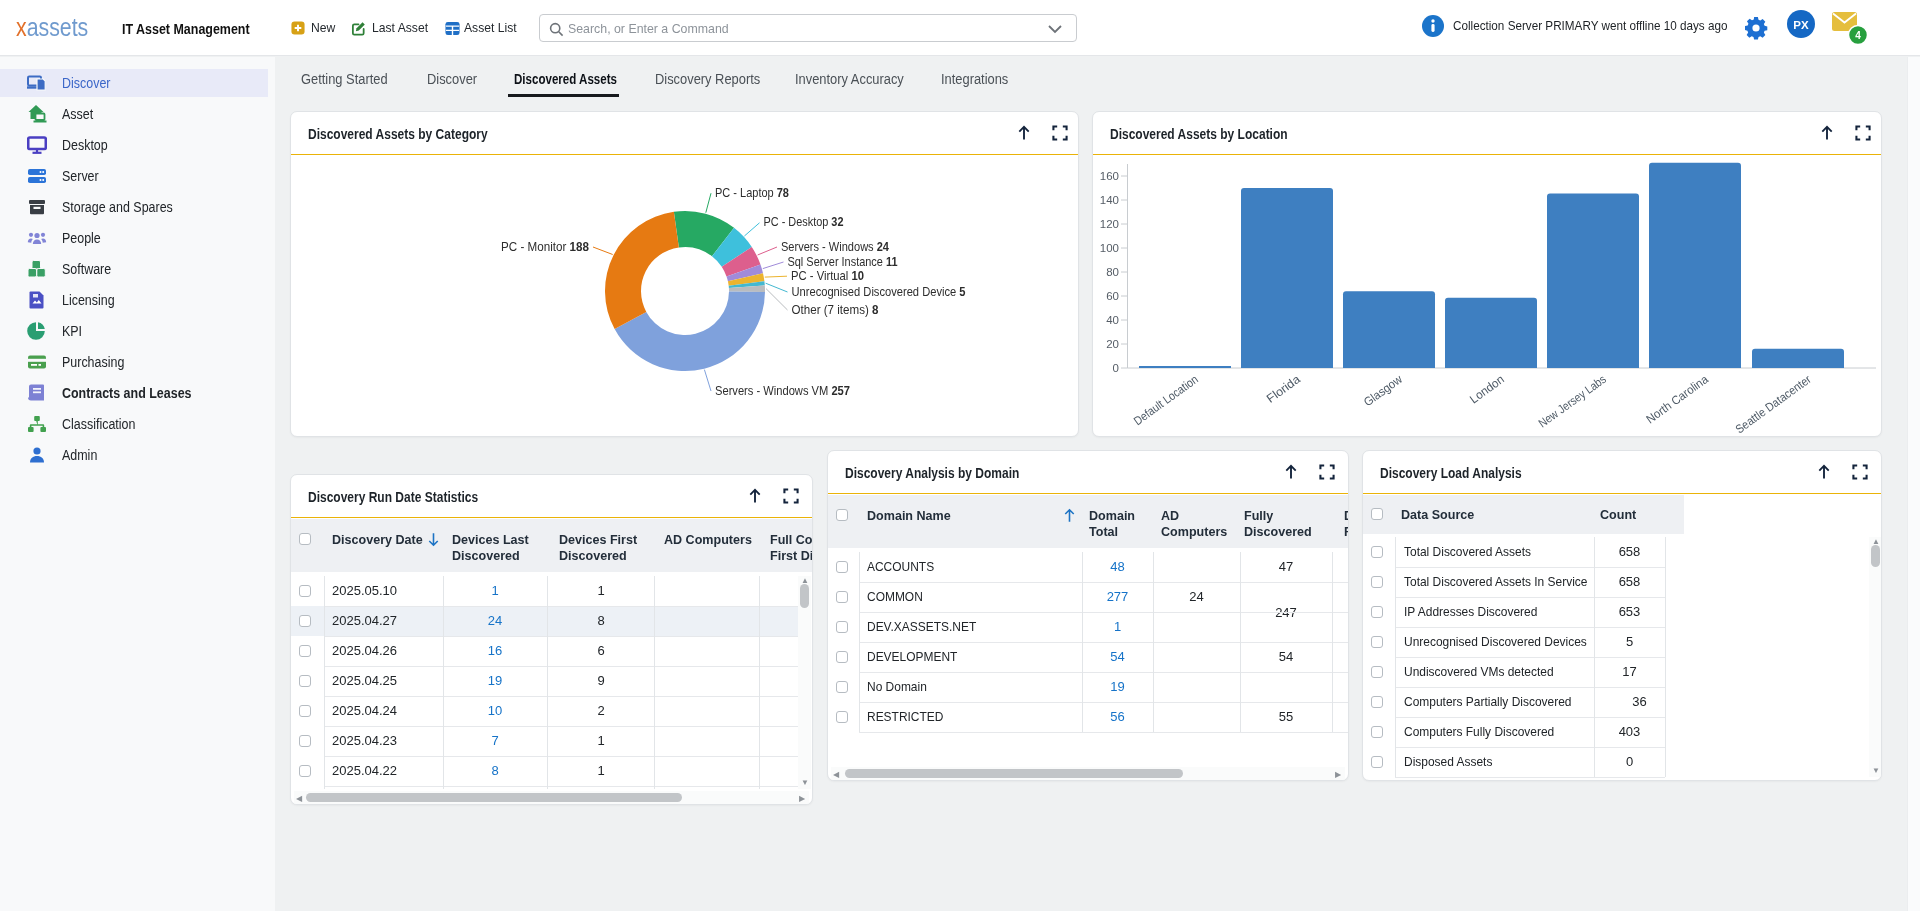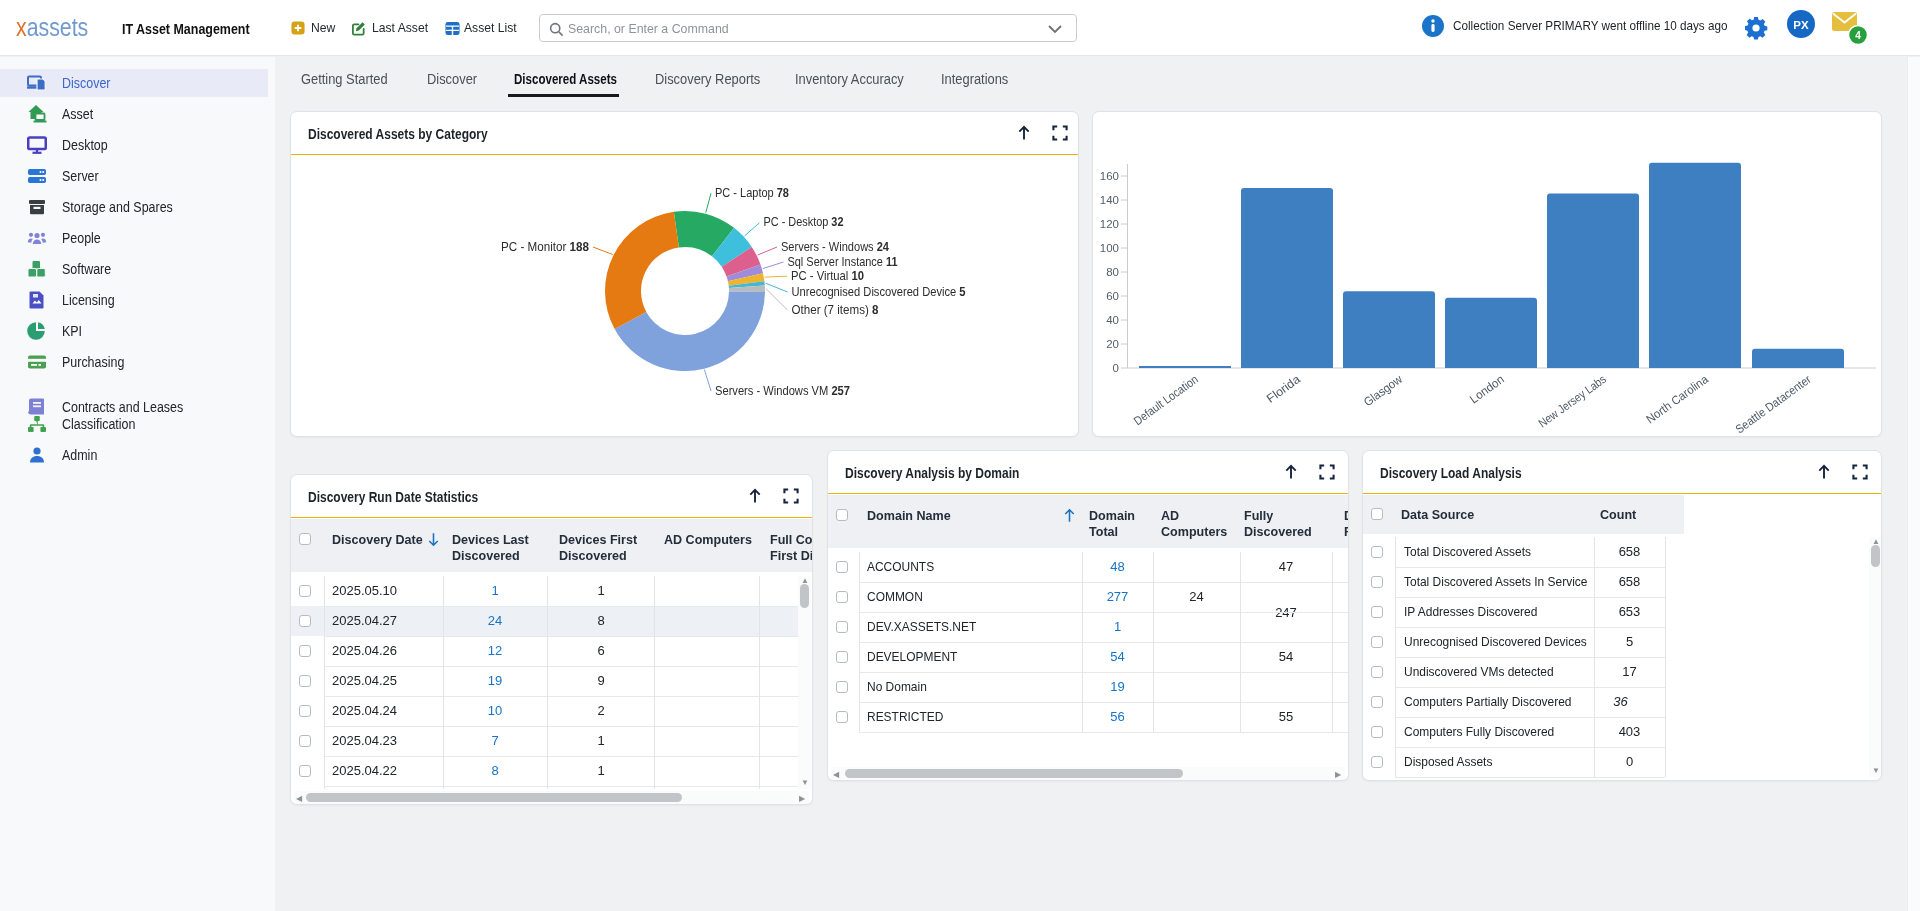--- a/index.html
+++ b/index.html
@@ -198,21 +198,21 @@
   </div>
   <div class="sbitem" style="top:291px;">
     <svg class="ic" viewBox="0 0 20 20">
         <rect x="1" y="3.5" width="18" height="13" rx="2" fill="#4aa04e"></rect>
         <rect x="1" y="6.8" width="18" height="3" fill="#f8f9fa"></rect>
         <rect x="4" y="12" width="6" height="1.8" fill="#fff"></rect>
         <rect x="11.5" y="12" width="2.5" height="1.8" fill="#fff"></rect>
       </svg>
     <div class="lbl">Purchasing</div>
   </div>
-  <div class="sbitem" style="top:336px;">
+  <div class="sbitem" style="top:322px;font-weight:bold;">
     <svg class="ic" viewBox="0 0 20 20">
         <path d="M4 1.5h12a1 1 0 0 1 1 1v13a1 1 0 0 1-1 1H4a2 2 0 0 1-2-2v-11a2 2 0 0 1 2-2z" fill="#7d81d4"></path>
         <path d="M2 14.5a2 2 0 0 0 2 2h13" stroke="#7d81d4" stroke-width="2" fill="none"></path>
         <rect x="6" y="5" width="8" height="1.8" fill="#fff" opacity="0.9"></rect>
         <rect x="6" y="8.4" width="8" height="1.8" fill="#fff" opacity="0.9"></rect>
       </svg>
     <div class="lbl">Contracts and Leases</div>
   </div>
   <div class="sbitem" style="top:353px;">
     <svg class="ic" viewBox="0 0 20 20" fill="#42a14f">
@@ -275,20 +275,29 @@
       <text x="496.5" y="110.5" font-size="13" fill="#2d2d2d" text-anchor="start" font-family="Liberation Sans" textLength="110" lengthAdjust="spacingAndGlyphs">Sql Server Instance <tspan font-weight="bold">11</tspan></text>
       <text x="500" y="124.7" font-size="13" fill="#2d2d2d" text-anchor="start" font-family="Liberation Sans" textLength="73" lengthAdjust="spacingAndGlyphs">PC - Virtual <tspan font-weight="bold">10</tspan></text>
       <text x="500.5" y="140.5" font-size="13" fill="#2d2d2d" text-anchor="start" font-family="Liberation Sans" textLength="174" lengthAdjust="spacingAndGlyphs">Unrecognised Discovered Device <tspan font-weight="bold">5</tspan></text>
       <text x="500.5" y="158.5" font-size="13" fill="#2d2d2d" text-anchor="start" font-family="Liberation Sans" textLength="87" lengthAdjust="spacingAndGlyphs">Other (7 items) <tspan font-weight="bold">8</tspan></text>
       <text x="424" y="239.5" font-size="13" fill="#2d2d2d" text-anchor="start" font-family="Liberation Sans" textLength="135" lengthAdjust="spacingAndGlyphs">Servers - Windows VM <tspan font-weight="bold">257</tspan></text>
       <text x="298" y="95.5" font-size="13" fill="#2d2d2d" text-anchor="end" font-family="Liberation Sans" textLength="88" lengthAdjust="spacingAndGlyphs">PC - Monitor <tspan font-weight="bold">188</tspan></text>
     </svg>
 </div>
 
 <div class="card" id="card2" style="left:1092px;top:111px;width:790px;height:326px;">
+  <div class="hd">
+      <div class="ttl">Discovered Assets by Location</div>
+    <svg class="hicon" style="left:726px;" width="17" height="17" viewBox="0 0 17 17">
+        <path d="M8.5 15.5V2.5M3.5 7L8.5 2L13.5 7" stroke="#14243c" stroke-width="2" fill="none"></path>
+      </svg>
+    <svg class="hicon" style="left:762px;" width="17" height="17" viewBox="0 0 17 17">
+        <path d="M1.5 5.5v-4h4M11.5 1.5h4v4M15.5 11.5v4h-4M5.5 15.5h-4v-4" stroke="#14243c" stroke-width="2.2" fill="none"></path>
+      </svg>
+  </div>
   <svg class="abs" style="left:0;top:43px;" width="788" height="281" viewBox="0 0 788 281">
       <text x="26" y="217.0" font-size="11.5" fill="#555d66" text-anchor="end" font-family="Liberation Sans">0</text>
       <path d="M28 213.0h6.5" stroke="#c8ccd0" stroke-width="1"></path>
 <text x="26" y="193.0" font-size="11.5" fill="#555d66" text-anchor="end" font-family="Liberation Sans">20</text>
       <path d="M28 189.0h6.5" stroke="#c8ccd0" stroke-width="1"></path>
 <text x="26" y="169.0" font-size="11.5" fill="#555d66" text-anchor="end" font-family="Liberation Sans">40</text>
       <path d="M28 165.0h6.5" stroke="#c8ccd0" stroke-width="1"></path>
 <text x="26" y="145.0" font-size="11.5" fill="#555d66" text-anchor="end" font-family="Liberation Sans">60</text>
       <path d="M28 141.0h6.5" stroke="#c8ccd0" stroke-width="1"></path>
 <text x="26" y="121.0" font-size="11.5" fill="#555d66" text-anchor="end" font-family="Liberation Sans">80</text>
@@ -346,21 +355,21 @@
 <div class="cell lnk" style="left:152px;top:108px;width:104px;">1</div>
 <div class="cell num" style="left:257px;top:108px;width:106px;">1</div>
 <div class="hline" style="left:33px;top:131px;width:474px;"></div>
 <div class="cbx" style="left:8px;top:140px;"></div>
 <div class="cell" style="left:41px;top:138px;">2025.04.27</div>
 <div class="cell lnk" style="left:152px;top:138px;width:104px;">24</div>
 <div class="cell num" style="left:257px;top:138px;width:106px;">8</div>
 <div class="hline" style="left:33px;top:161px;width:474px;"></div>
 <div class="cbx" style="left:8px;top:170px;"></div>
 <div class="cell" style="left:41px;top:168px;">2025.04.26</div>
-<div class="cell lnk" style="left:152px;top:168px;width:104px;">12</div>
+<div class="cell lnk" style="left:152px;top:168px;width:104px;">16</div>
 <div class="cell num" style="left:257px;top:168px;width:106px;">6</div>
 <div class="hline" style="left:33px;top:191px;width:474px;"></div>
 <div class="cbx" style="left:8px;top:200px;"></div>
 <div class="cell" style="left:41px;top:198px;">2025.04.25</div>
 <div class="cell lnk" style="left:152px;top:198px;width:104px;">19</div>
 <div class="cell num" style="left:257px;top:198px;width:106px;">9</div>
 <div class="hline" style="left:33px;top:221px;width:474px;"></div>
 <div class="cbx" style="left:8px;top:230px;"></div>
 <div class="cell" style="left:41px;top:228px;">2025.04.24</div>
 <div class="cell lnk" style="left:152px;top:228px;width:104px;">10</div>
@@ -483,21 +492,21 @@
 <div class="cbx" style="left:8px;top:185px;"></div>
 <div class="cell nm" style="left:41px;top:183px;width:206px;">Unrecognised Discovered Devices</div>
 <div class="cell num" style="left:231px;top:183px;width:71px;">5</div>
 <div class="hline" style="left:32px;top:206px;width:270px;"></div>
 <div class="cbx" style="left:8px;top:215px;"></div>
 <div class="cell nm" style="left:41px;top:213px;width:206px;">Undiscovered VMs detected</div>
 <div class="cell num" style="left:231px;top:213px;width:71px;">17</div>
 <div class="hline" style="left:32px;top:236px;width:270px;"></div>
 <div class="cbx" style="left:8px;top:245px;"></div>
 <div class="cell nm" style="left:41px;top:243px;width:206px;">Computers Partially Discovered</div>
-<div class="cell num" style="left:222px;top:243px;width:71px;font-style:italic;">36</div>
+<div class="cell num" style="left:241px;top:243px;width:71px;">36</div>
 <div class="hline" style="left:32px;top:266px;width:270px;"></div>
 <div class="cbx" style="left:8px;top:275px;"></div>
 <div class="cell nm" style="left:41px;top:273px;width:206px;">Computers Fully Discovered</div>
 <div class="cell num" style="left:231px;top:273px;width:71px;">403</div>
 <div class="hline" style="left:32px;top:296px;width:270px;"></div>
 <div class="cbx" style="left:8px;top:305px;"></div>
 <div class="cell nm" style="left:41px;top:303px;width:206px;">Disposed Assets</div>
 <div class="cell num" style="left:231px;top:303px;width:71px;">0</div>
 <div class="hline" style="left:32px;top:326px;width:270px;"></div>
 <div class="vline" style="left:32px;top:86px;height:240px;"></div>

